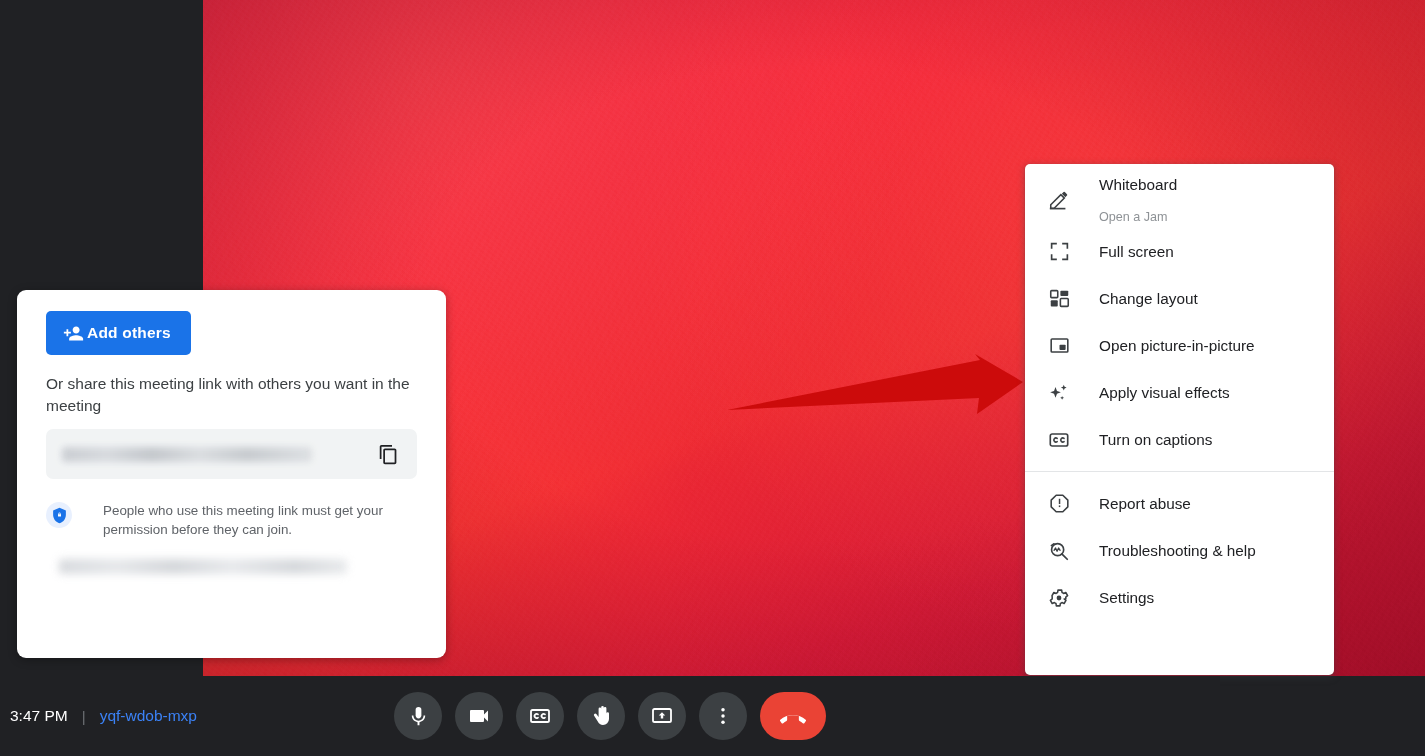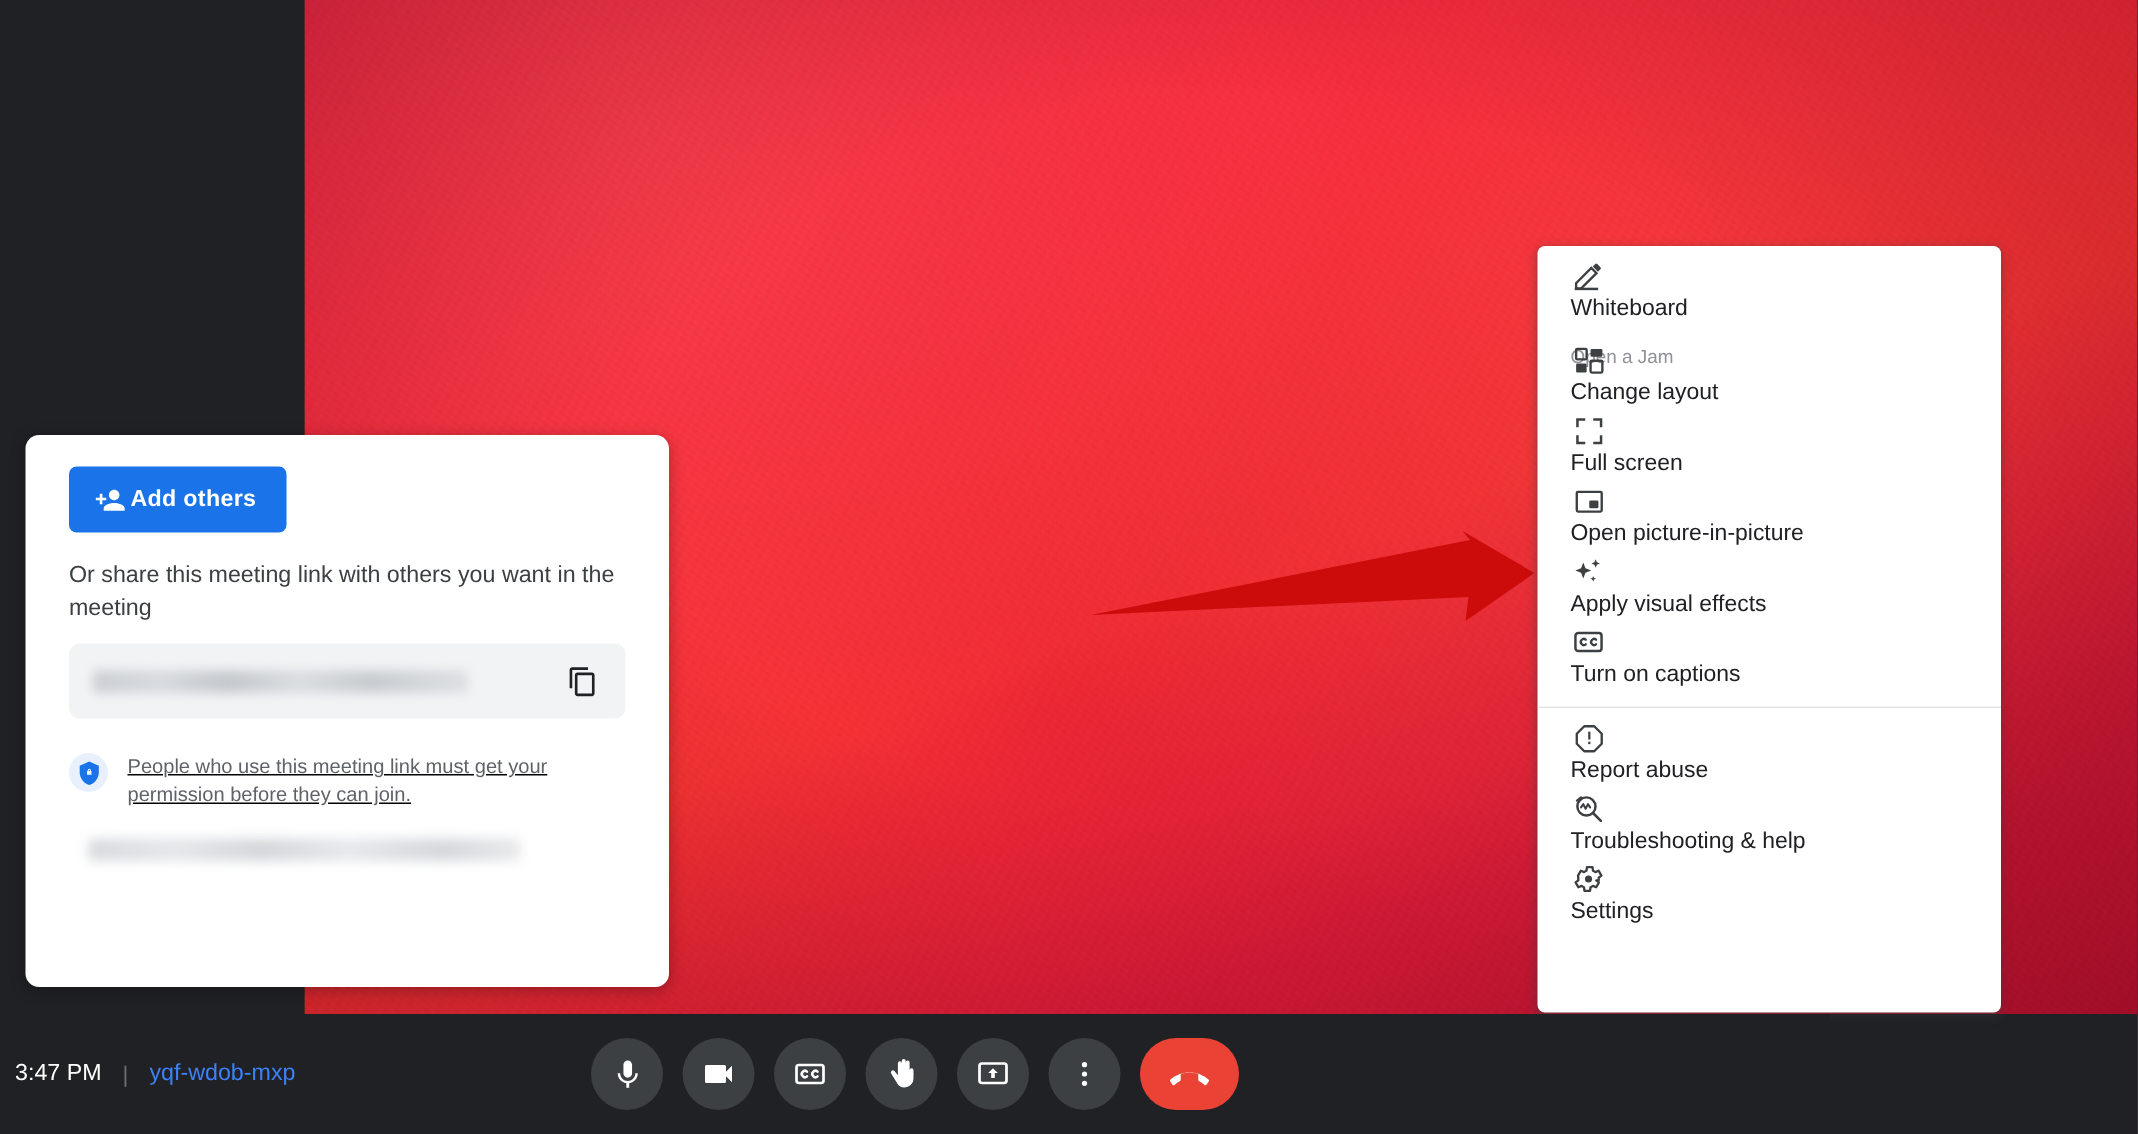--- a/index.html
+++ b/index.html
@@ -106,21 +106,21 @@
     filter: blur(3.6px); opacity: .95;
   }
   .copy-btn {
     width: 34px; height: 34px; border-radius: 50%;
     display: flex; align-items: center; justify-content: center;
     cursor: pointer;
   }
 
   .permission-row {
     margin: 22px 29px 0 29px;
-    display: flex; gap: 13px; align-items: flex-start; text-decoration: underline;
+    display: flex; gap: 31px; align-items: flex-start;
   }
   .shield-wrap {
     flex: 0 0 auto; width: 26px; height: 26px; margin-top: 1px;
     border-radius: 50%; background: #e8f0fe;
     display: flex; align-items: center; justify-content: center;
   }
   .permission-text {
     font-size: 13.4px; color: #5f6368; line-height: 19px; max-width: 335px;
   }
   .footer-blur {
@@ -135,25 +135,24 @@
     position: absolute;
     left: 1025px; top: 164px;
     width: 309px; height: 511px;
     background: #ffffff;
     border-radius: 5px;
     box-shadow: 0 2px 6px 2px rgba(60,64,67,.25), 0 1px 2px rgba(60,64,67,.30);
     padding: 8px 0 8px 0;
     overflow: hidden;
   }
   .menu-item {
-    display: flex; 
+    display: flex; align-items: center;
     height: 47px;
     padding: 0 16px 0 22px;
     cursor: pointer;
-    flex-direction: column;
   }
   .menu-item.tall { height: 56px; }
   .menu-icon {
     flex: 0 0 auto; width: 24px; height: 24px; margin-right: 28px;
     display: flex; align-items: center; justify-content: center;
     color: #3c4043;
   }
   .menu-labels { display: flex; flex-direction: column; justify-content: center; }
   .menu-label { font-size: 15.3px; color: #202124; line-height: 20px; }
   .menu-sub { font-size: 12.6px; color: #8e9296; line-height: 18px; margin-top: 13px; }
@@ -248,34 +247,20 @@
       <span class="menu-icon">
         <svg width="22" height="22" viewBox="0 0 24 24">
           <path d="M3 17.25V21h3.75L17.81 9.94l-3.75-3.75L3 17.25z" fill="none" stroke="#3c4043" stroke-width="1.7"></path>
           <path d="M20.71 7.04a1 1 0 0 0 0-1.41l-2.34-2.34a1 1 0 0 0-1.41 0l-1.83 1.83 3.75 3.75 1.83-1.83z" fill="#3c4043"></path>
           <rect x="2" y="20.5" width="17" height="1.8" fill="#3c4043"></rect>
         </svg>
       </span>
       <span class="menu-labels">
         <span class="menu-label">Whiteboard</span>
         <span class="menu-sub">Open a Jam</span>
-      </span>
-    </div>
-
-    <div class="menu-item">
-      <span class="menu-icon">
-        <svg width="21" height="21" viewBox="0 0 24 24">
-          <rect x="2" y="3" width="8" height="8" rx="1" fill="none" stroke="#3c4043" stroke-width="1.8"></rect>
-          <rect x="13" y="3" width="9" height="6" rx="1" fill="#3c4043"></rect>
-          <rect x="2" y="14" width="8" height="7" rx="1" fill="#3c4043"></rect>
-          <rect x="13" y="12" width="9" height="9" rx="1" fill="none" stroke="#3c4043" stroke-width="1.8"></rect>
-        </svg>
-      </span>
-      <span class="menu-labels">
-        <span class="menu-label">Change layout</span>
       </span>
     </div>
 
     <div class="menu-item">
       <span class="menu-icon">
         <svg width="21" height="21" viewBox="0 0 24 24">
           <g fill="none" stroke="#3c4043" stroke-width="1.9" stroke-linecap="square">
             <path d="M3 8V3h5"></path>
               <path d="M16 3h5v5"></path>
               <path d="M21 16v5h-5"></path>
@@ -284,20 +269,34 @@
         </svg>
       </span>
       <span class="menu-labels">
         <span class="menu-label">Full screen</span>
       </span>
     </div>
 
     <div class="menu-item">
       <span class="menu-icon">
         <svg width="21" height="21" viewBox="0 0 24 24">
+          <rect x="2" y="3" width="8" height="8" rx="1" fill="none" stroke="#3c4043" stroke-width="1.8"></rect>
+          <rect x="13" y="3" width="9" height="6" rx="1" fill="#3c4043"></rect>
+          <rect x="2" y="14" width="8" height="7" rx="1" fill="#3c4043"></rect>
+          <rect x="13" y="12" width="9" height="9" rx="1" fill="none" stroke="#3c4043" stroke-width="1.8"></rect>
+        </svg>
+      </span>
+      <span class="menu-labels">
+        <span class="menu-label">Change layout</span>
+      </span>
+    </div>
+
+    <div class="menu-item">
+      <span class="menu-icon">
+        <svg width="21" height="21" viewBox="0 0 24 24">
           <rect x="2.5" y="4.5" width="19" height="15" rx="1" fill="none" stroke="#3c4043" stroke-width="1.8"></rect>
           <rect x="12" y="11" width="7" height="6" rx="1" fill="#3c4043"></rect>
         </svg>
       </span>
       <span class="menu-labels">
         <span class="menu-label">Open picture-in-picture</span>
       </span>
     </div>
 
     <div class="menu-item">

